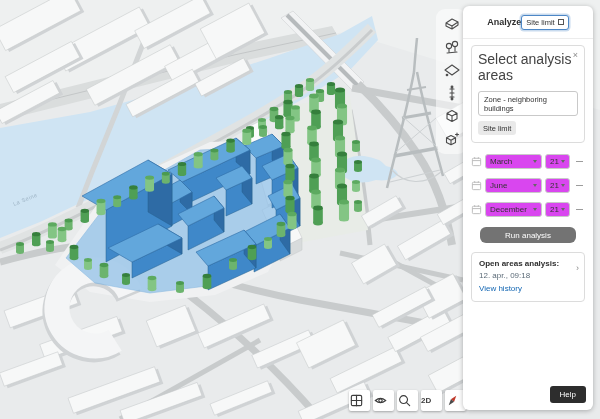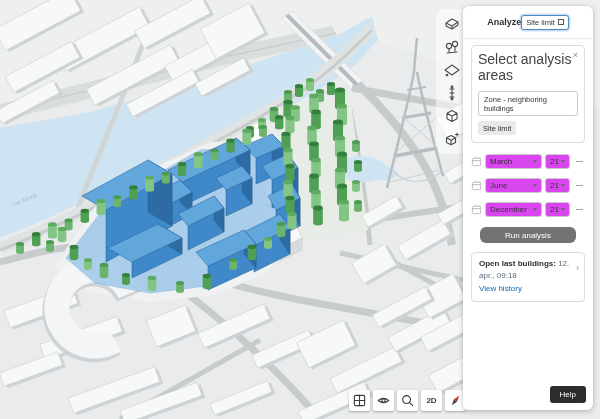--- a/index.html
+++ b/index.html
@@ -14,21 +14,21 @@
   .side-toolbar { position:absolute; left:436px; top:9px; width:31px; z-index:5;
     background:rgba(255,255,255,.55); border-radius:9px; padding:5px 0;
     display:flex; flex-direction:column; align-items:center; gap:3px; }
   .tool-btn { width:22px; height:20px; display:flex; align-items:center; justify-content:center;
     border-radius:4px; cursor:pointer; }
   .tool-btn svg { stroke:#4c4c4c; fill:none; stroke-width:1.1; stroke-linecap:round; stroke-linejoin:round; }
 
   
   .map-toolbar { position:absolute; left:349px; top:390px; z-index:5; display:flex; gap:3px; }
   .map-btn { width:21px; height:21px; background:#fff; border-radius:2px;
-    box-shadow:0 1px 2.5px rgba(0,0,0,.3); display:flex; align-items:center; justify-content:center;
+    box-shadow:0 1px 2.5px rgba(0,0,0,.3); display:flex; align-items:center; justify-content:flex-start;
     cursor:pointer; font-size:8px; font-weight:bold; color:#3c3c3c; }
   .map-btn svg { stroke:#3c3c3c; fill:none; stroke-width:1.2; stroke-linecap:round; }
 
   
   .panel { position:absolute; left:463px; top:6px; width:130px; height:404px; z-index:10;
     background:#fff; border-radius:6px; box-shadow:0 1px 5px rgba(0,0,0,.28);
     font-size:8px; color:#333; }
   .panel-header { height:33px; display:flex; align-items:center; justify-content:center;
     padding:2px 8px; border-bottom:1px solid #ececec; }
   .panel-title { font-size:9px; font-weight:bold; color:#2e2e2e; }
@@ -811,21 +811,21 @@
         <span class="row-minus">
             <i></i>
           </span>
       </div>
     </div>
 
     <div class="run-btn">Run analysis</div>
 
     <div class="last-card">
       <div>
-        <span class="last-label">Open last buildings:</span>
+        <span class="last-label">Open areas analysis:</span>
         <span class="last-value">12. apr., 09:18</span>
       </div>
       <span class="last-chevron">›</span>
       <div class="history-link">View history</div>
     </div>
 
     <div class="help-btn">Help</div>
   </div>
 </div>
 

